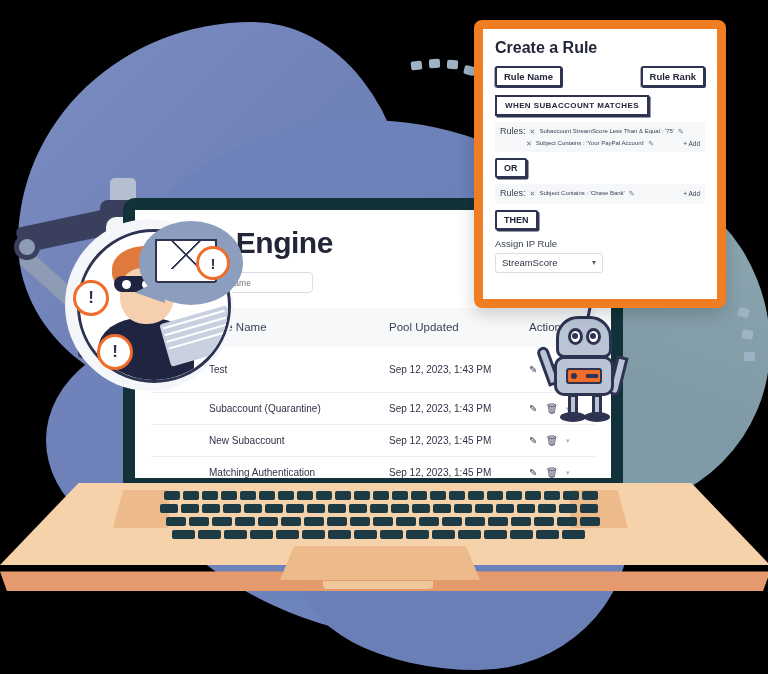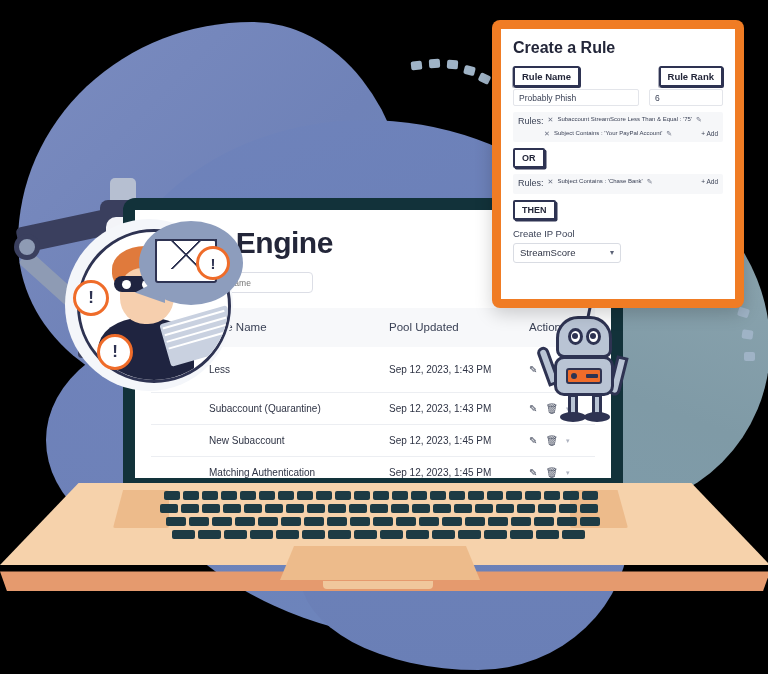--- a/index.html
+++ b/index.html
@@ -137,41 +137,41 @@
             border:3px solid #2e3352;border-radius:10px;box-sizing:border-box;}
   .bot-panel{position:absolute;left:38px;top:68px;width:36px;height:16px;background:#ef6c2a;
              border:2.5px solid #2e3352;border-radius:3px;box-sizing:border-box;}
   .bot-pd{position:absolute;top:73px;width:6px;height:6px;border-radius:50%;background:#2e3352;}
   .bot-bar{position:absolute;left:58px;top:74px;width:12px;height:4px;background:#2e3352;border-radius:1px;}
   .bot-arm{position:absolute;width:12px;height:40px;border:3px solid #2e3352;background:#b9c4d4;box-sizing:border-box;}
   .bot-leg{position:absolute;top:94px;width:10px;height:22px;background:#b9c4d4;border:3px solid #2e3352;box-sizing:border-box;}
   .bot-foot{position:absolute;top:112px;width:26px;height:10px;border-radius:50%;background:#2e3352;}
 
   
-  .panel{position:absolute;left:492px;top:20px;width:252px;height:288px;background:#f07c24;
+  .panel{position:absolute;left:474px;top:20px;width:252px;height:288px;background:#f07c24;
          border-radius:8px;padding:9px;box-sizing:border-box;box-shadow:0 6px 18px rgba(0,0,0,.18);}
   .panel-inner{position:relative;width:100%;height:100%;background:#fff;padding:10px 12px;box-sizing:border-box;}
   .panel-title{font-size:16px;font-weight:700;color:#232639;margin:0 0 9px 0;
                font-family:"Liberation Sans",sans-serif;}
   .sketch{display:inline-block;border:2px solid #2e3352;padding:3px 7px;font-size:9.5px;font-weight:700;
           color:#232639;background:#fff;border-radius:2px;
           box-shadow:1px 1px 0 #2e3352, -1px 1px 0 rgba(46,51,82,.4);
           font-family:"Liberation Sans",sans-serif;}
   .lblrow{display:flex;justify-content:space-between;align-items:center;}
   .fieldrow{display:flex;gap:10px;margin-top:2px;}
   .finput{border:1px solid #e3e5ea;border-radius:2px;height:17px;display:flex;align-items:center;
           padding:0 5px;font-size:8.5px;color:#3b4256;background:#fff;box-sizing:border-box;}
   .f-name{flex:1 1 auto;}
   .f-rank{width:74px;}
   .whenbox{margin-top:7px;}
   .when{display:inline-block;border:2px solid #2e3352;padding:4px 8px;font-size:8px;font-weight:700;
         letter-spacing:.4px;color:#232639;background:#fff;
         box-shadow:1.5px 1.5px 0 #2e3352;font-family:"Liberation Sans",sans-serif;}
   .rulesblk{background:#f6f7f9;padding:3px 5px;margin-top:6px;border-radius:2px;}
-  .rline{display:flex;gap:4px;font-size:6px;color:#3b4256;line-height:1.5;white-space:nowrap;}
+  .rline{display:flex;align-items:center;gap:4px;font-size:6px;color:#3b4256;line-height:1.5;white-space:nowrap;}
   .rlabel{font-size:9px;color:#3b4256;font-weight:400;}
   .rtag{font-size:6px;color:#3b4256;}
   .rx{color:#6b7183;font-size:7px;}
   .pen{color:#6b7183;font-size:7px;}
   .addlnk{margin-left:auto;font-size:6.5px;color:#3b4256;}
   .orbox,.thenbox{display:inline-block;border:2.5px solid #2e3352;padding:3px 7px;font-size:9px;font-weight:700;
           color:#232639;background:#fff;margin-top:6px;border-radius:2px;
           box-shadow:1.5px 1.5px 0 #2e3352;font-family:"Liberation Sans",sans-serif;}
   .poollbl{font-size:9.5px;color:#3b4256;margin-top:8px;}
   .pool{margin-top:4px;width:108px;height:20px;border:1px solid #d9dce3;border-radius:3px;background:#fff;
@@ -256,21 +256,21 @@
           </thead>
           <tbody id="rules-body">
               <tr>
                 <td class="c-rank">
                   <div class="rankcell">
                     <span class="chev">▲</span>
                     <span class="num">1</span>
                     <span class="chev">▼</span>
                   </div>
                 </td>
-                <td class="c-name">Less</td>
+                <td class="c-name">Test</td>
                 <td class="c-upd">Sep 12, 2023, 1:43 PM</td>
                 <td class="c-act">
                   <div class="acts">
                     <span>✎</span>
                     <span>🗑</span>
                     <span class="chev">▾</span>
                   </div>
                 </td>
               </tr>
               <tr>
@@ -459,25 +459,24 @@
 
   <div class="panel">
     <div class="panel-inner">
       <div class="panel-title">Create a Rule</div>
 
       <div class="lblrow">
         <span class="sketch">Rule Name</span>
         <span class="sketch">Rule Rank</span>
       </div>
 
-      <div class="fieldrow">
-        <div class="finput f-name">Probably Phish</div>
-        <div class="finput f-rank">6</div>
-      </div>
-
+
+      <div class="whenbox">
+        <span class="when">WHEN SUBACCOUNT MATCHES</span>
+      </div>
 
       <div class="rulesblk">
         <div class="rline">
           <span class="rlabel">Rules:</span>
           <span class="rx">✕</span>
           <span class="rtag">Subaccount StreamScore Less Than &amp; Equal : '75'</span>
           <span class="pen">✎</span>
         </div>
         <div class="rline" style="padding-left:26px;">
           <span class="rx">✕</span>
@@ -494,21 +493,21 @@
           <span class="rlabel">Rules:</span>
           <span class="rx">✕</span>
           <span class="rtag">Subject Contains : 'Chase Bank'</span>
           <span class="pen">✎</span>
           <span class="addlnk">+ Add</span>
         </div>
       </div>
 
       <div class="thenbox">THEN</div>
 
-      <div class="poollbl">Create IP Pool</div>
+      <div class="poollbl">Assign IP Rule</div>
       <div class="pool">
         <span>StreamScore</span>
         <span class="caret">▾</span>
       </div>
     </div>
   </div>
 
 </div>
 
 </body></html>

